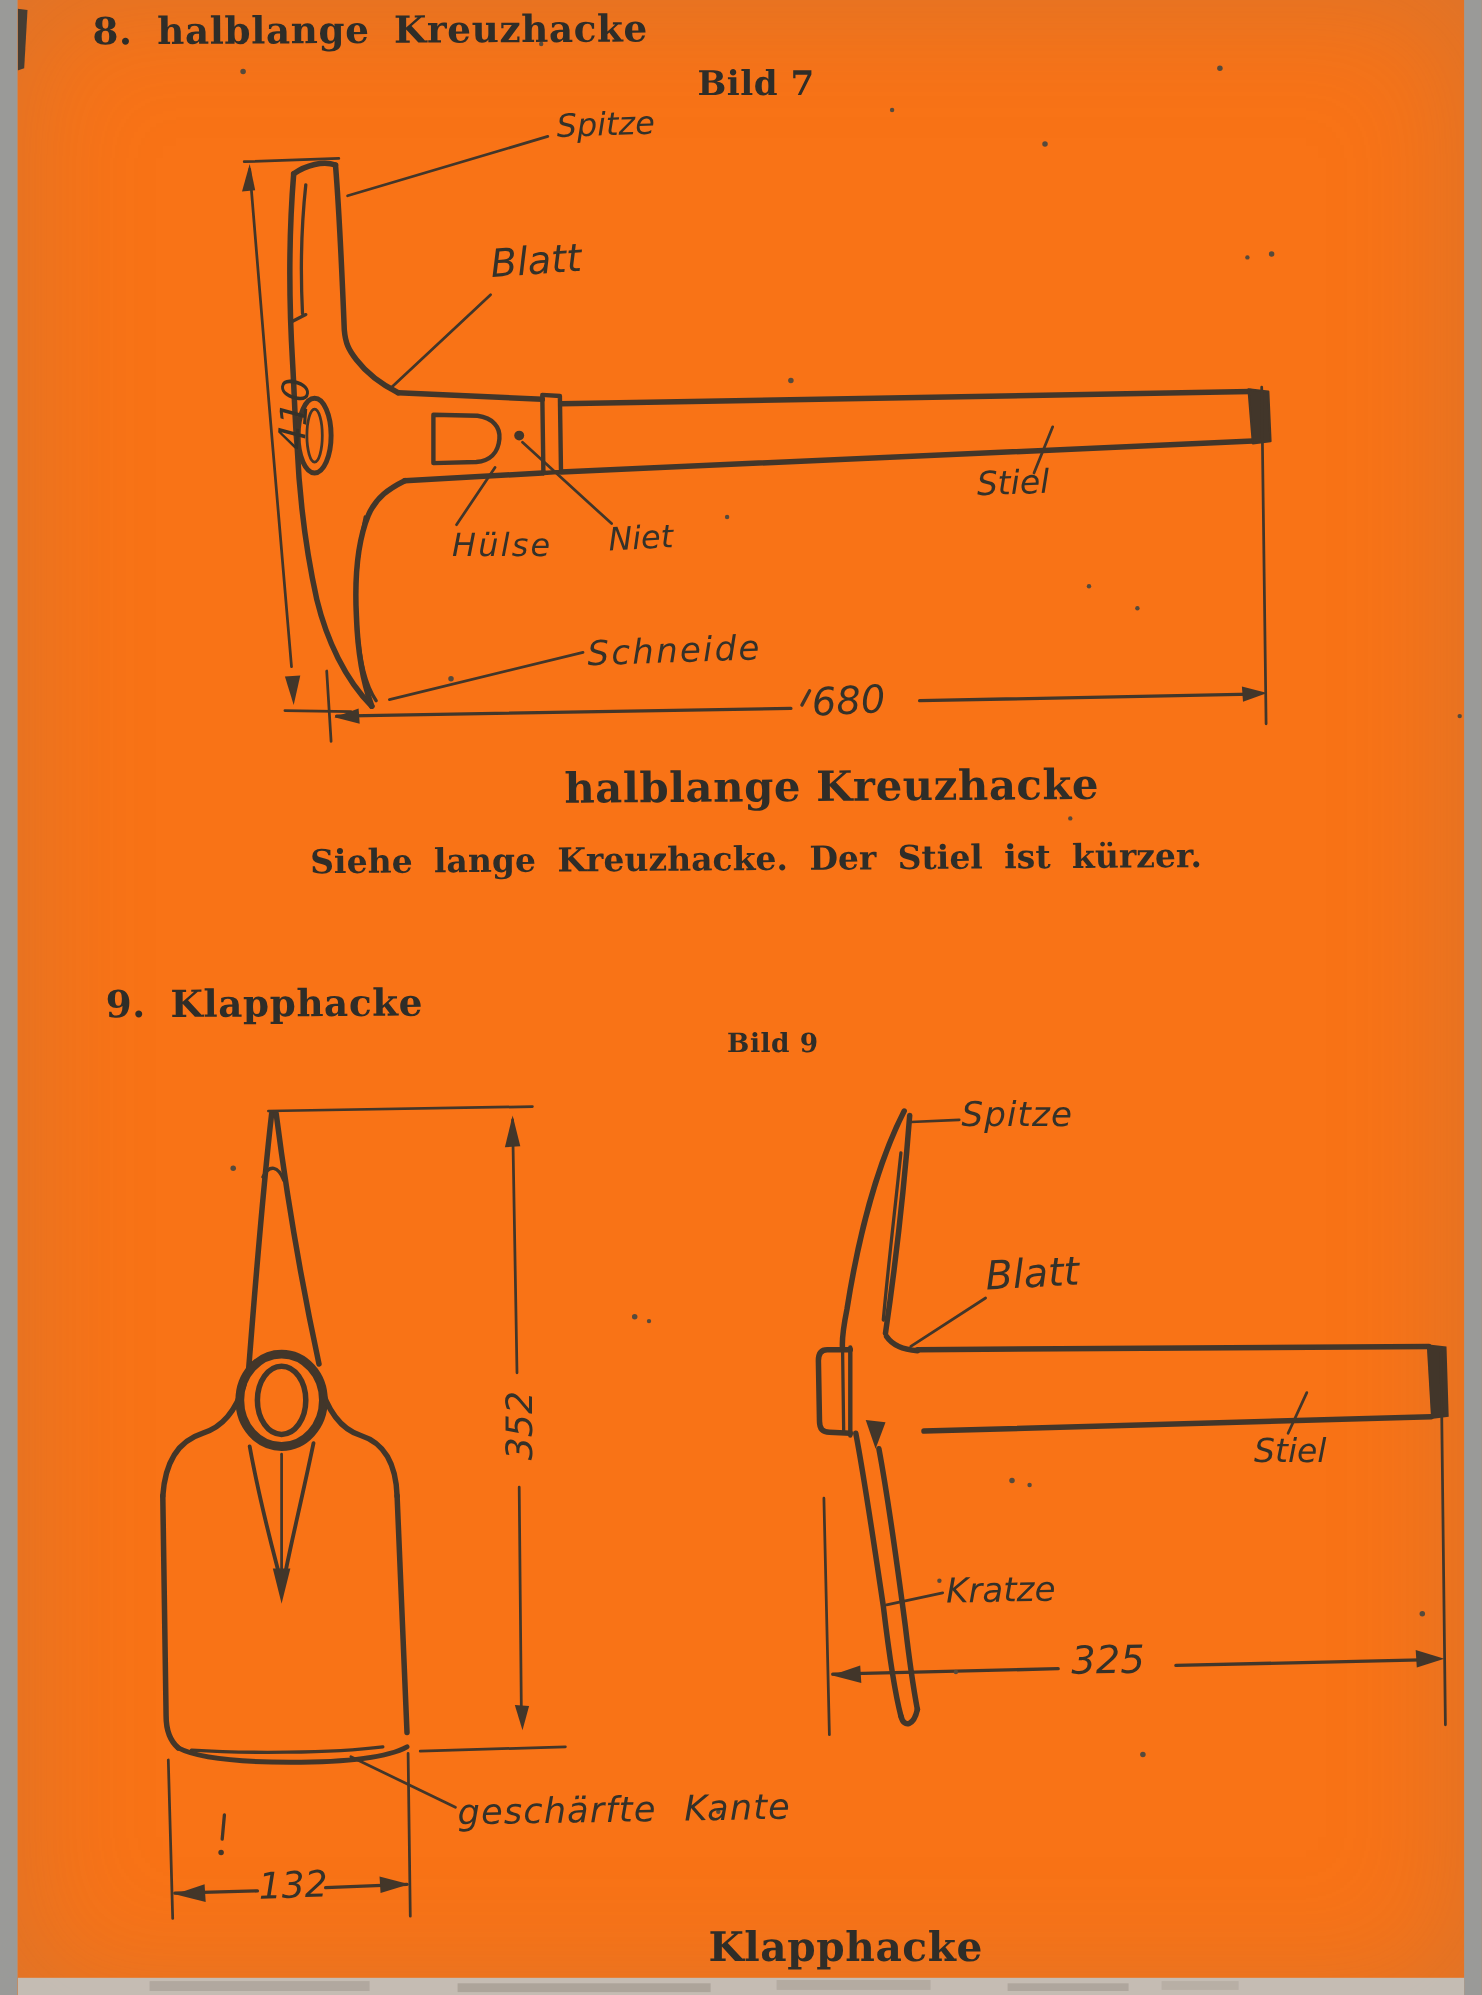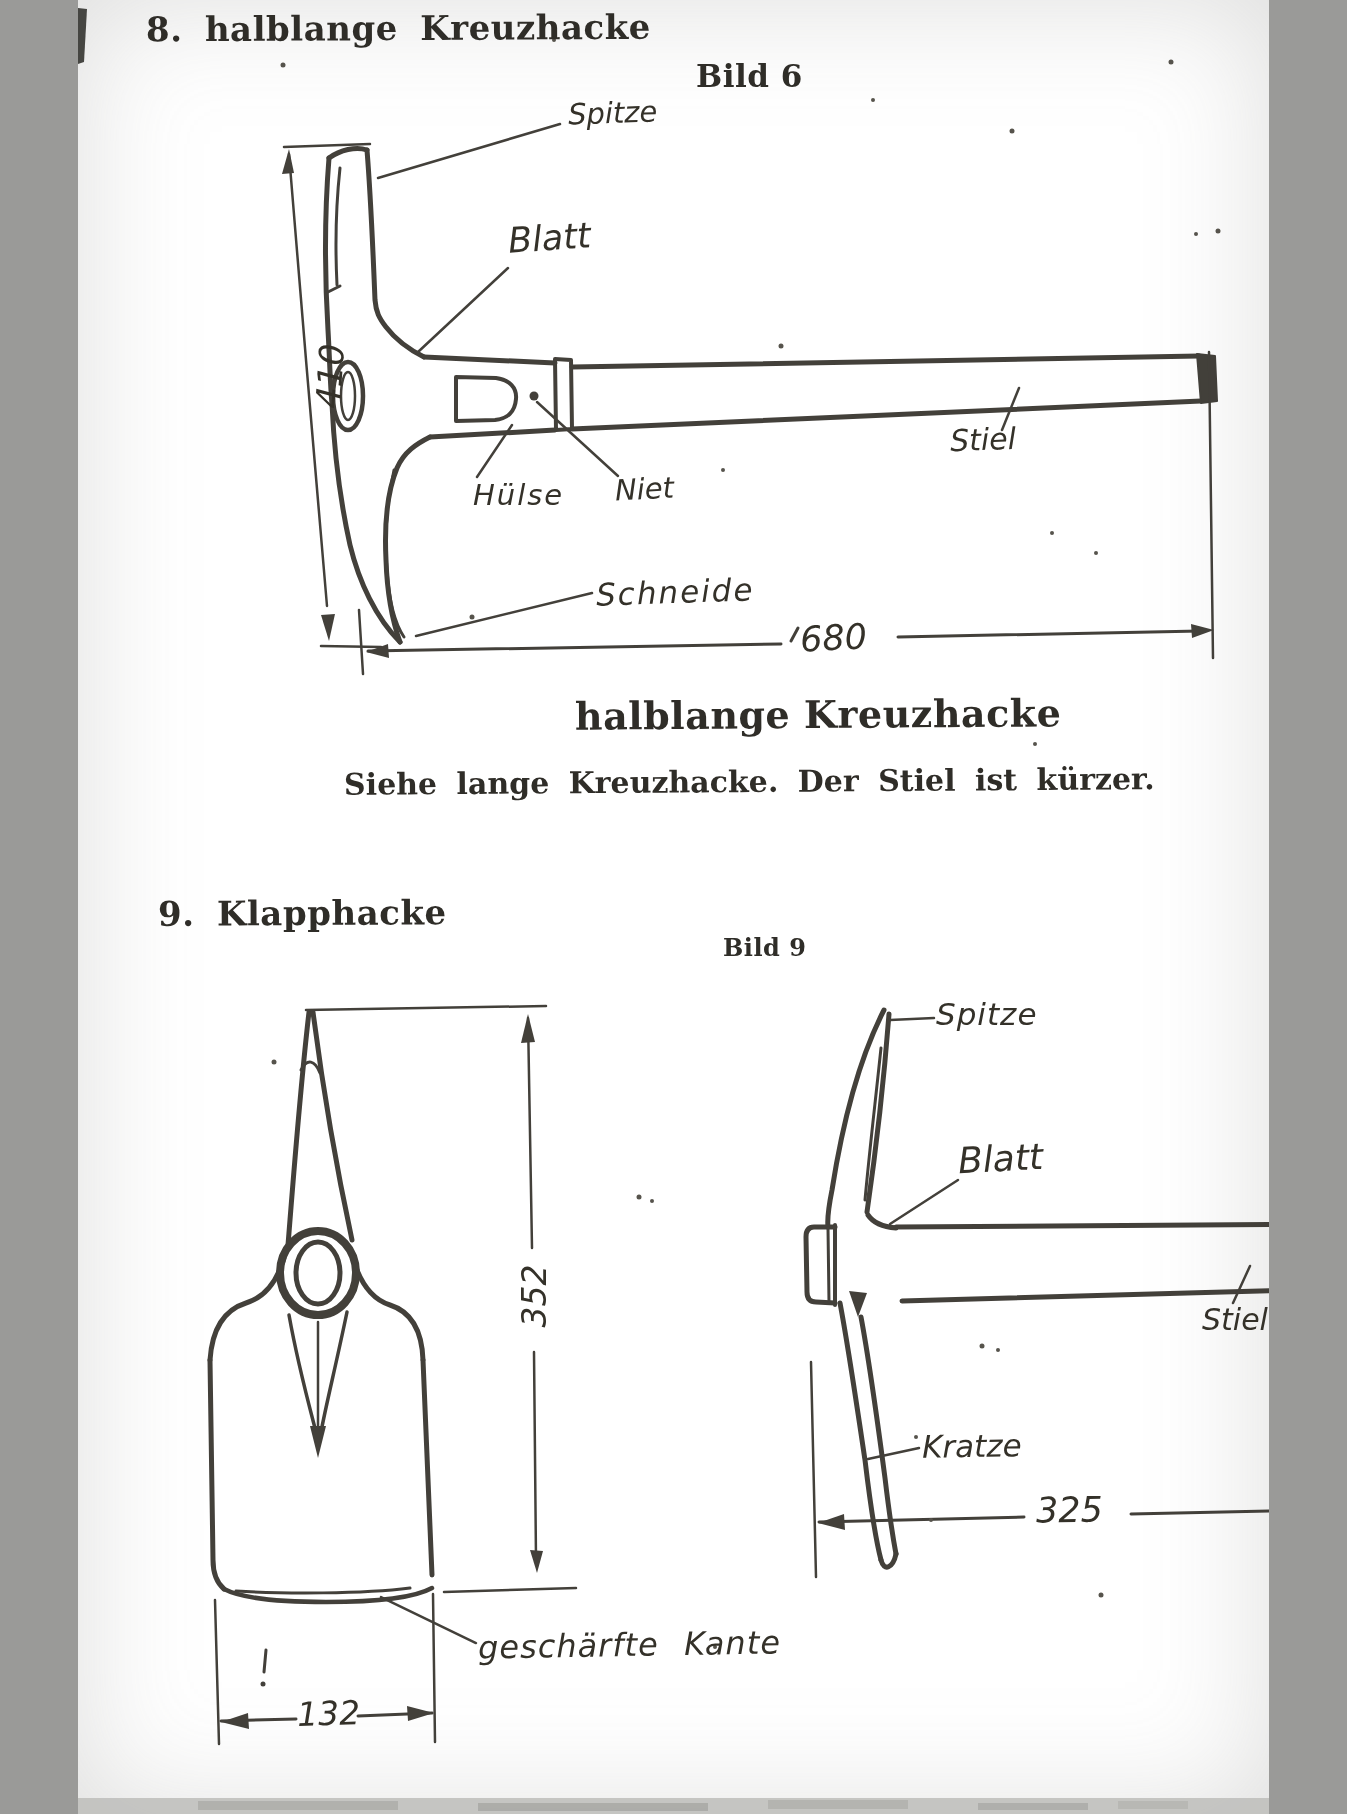--- a/index.html
+++ b/index.html
@@ -1,20 +1,20 @@
 <!DOCTYPE html>
 <html><head>
 <meta charset="utf-8">
 <style>
   html,body{margin:0;padding:0;background:#9a9a98;}
   .page{
     position:relative;
-    width:1191px;height:1814px;
+    width:1315px;height:1814px;
     margin:0 auto;
-    background:#ffffff;
+    background:#f97316;
     overflow:hidden;
     font-family:"DejaVu Serif", serif;
     color:#2e2c28;
     box-shadow:inset 0 0 120px rgba(120,120,115,.25);
   }
   .art{position:absolute;left:0;top:0;z-index:1;}
   .t{position:absolute;z-index:2;white-space:nowrap;color:#2f2d28;}
   
   .frak{font-family:"DejaVu Serif",serif;font-weight:700;letter-spacing:.5px;}
   .heading8{left:68px;top:8px;font-size:34px;word-spacing:10px;transform:rotate(-.3deg);}
@@ -212,21 +212,21 @@
       <rect x="0" y="1798" width="1347" height="16" fill="#c2c2bf"></rect>
       <rect x="120" y="1801" width="200" height="9" fill="#adada9"></rect>
       <rect x="400" y="1803" width="230" height="8" fill="#a8a8a4"></rect>
       <rect x="690" y="1800" width="140" height="9" fill="#b0b0ac"></rect>
       <rect x="900" y="1803" width="110" height="7" fill="#ababa7"></rect>
       <rect x="1040" y="1801" width="70" height="8" fill="#b4b4b0"></rect>
     </g>
   </svg>
 
   <div class="t frak heading8">8. halblange Kreuzhacke</div>
-  <div class="t frak bild8">Bild 6</div>
+  <div class="t frak bild8">Bild 7</div>
 
   <div class="t hand spitze8">Spitze</div>
   <div class="t hand blatt8">Blatt</div>
   <div class="t hand huelse8">Hülse</div>
   <div class="t hand niet8">Niet</div>
   <div class="t hand stiel8">Stiel</div>
   <div class="t hand schneide8">Schneide</div>
   <div class="t hand dim410">410</div>
   <div class="t hand dim680">680</div>
 
@@ -238,13 +238,14 @@
 
   <div class="t hand dim352">352</div>
   <div class="t hand dim132">132</div>
   <div class="t hand dim325">325</div>
   <div class="t hand kante9">geschärfte Kante</div>
   <div class="t hand spitze9">Spitze</div>
   <div class="t hand blatt9">Blatt</div>
   <div class="t hand stiel9">Stiel</div>
   <div class="t hand kratze9">Kratze</div>
 
+  <div class="t frak caption9">Klapphacke</div>
 </div>
 
 </body></html>

